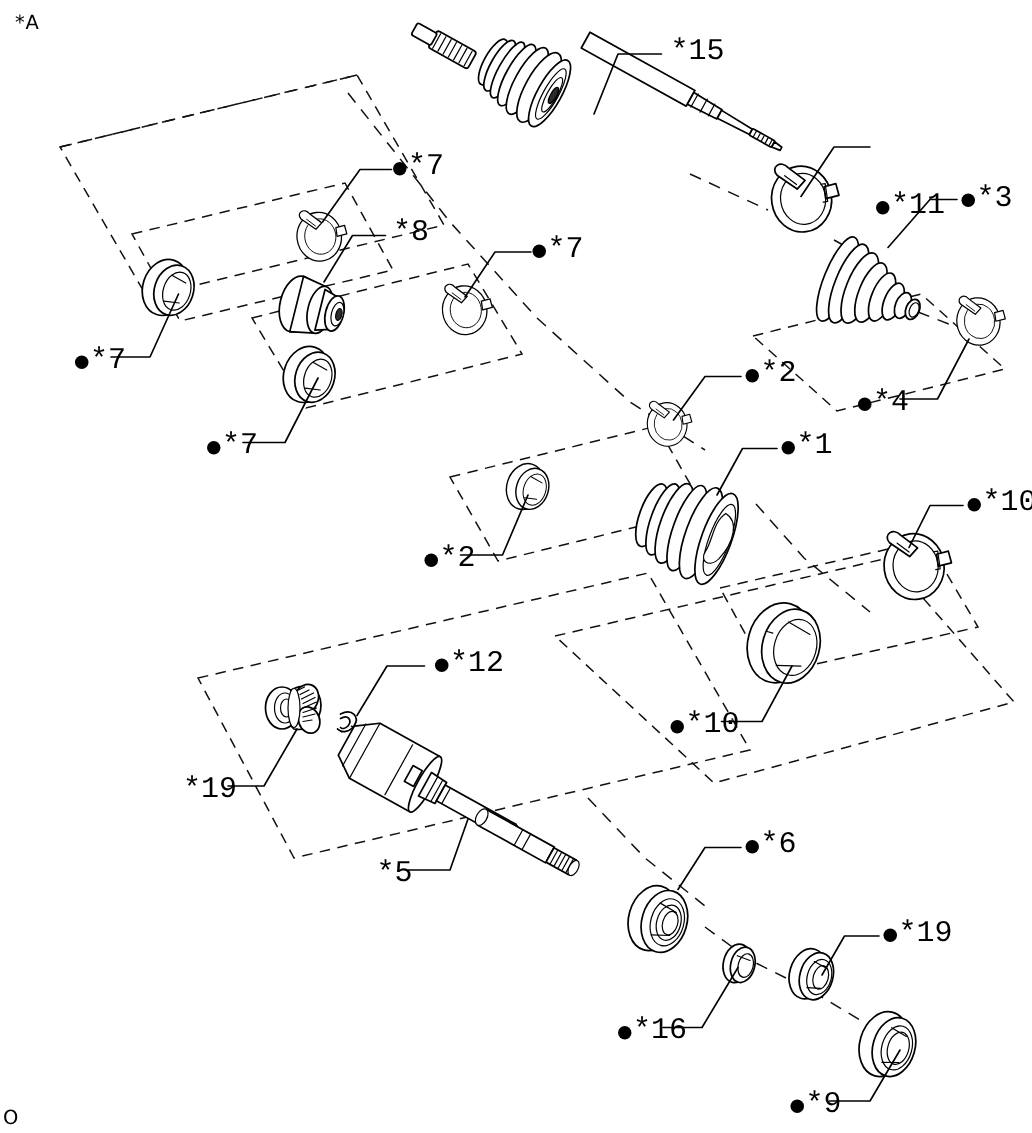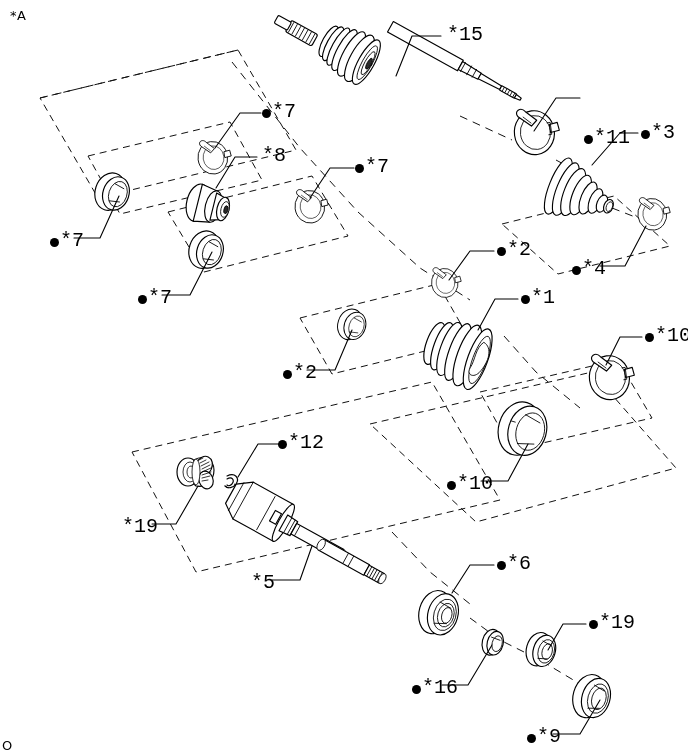--- a/index.html
+++ b/index.html
@@ -380,21 +380,21 @@
       <div class="callout" style="left: 262px; top: 146px;"><span class="txt">*8</span></div>
       <div class="callout" style="left: 355px; top: 157px;"><span class="dot"></span><span class="txt">*7</span></div>
       <div class="callout" style="left: 50px; top: 231px;"><span class="dot"></span><span class="txt">*7</span></div>
       <div class="callout" style="left: 138px; top: 288px;"><span class="dot"></span><span class="txt">*7</span></div>
       <div class="callout" style="left: 572px; top: 259px;"><span class="dot"></span><span class="txt">*4</span></div>
       <div class="callout" style="left: 497px; top: 240px;"><span class="dot"></span><span class="txt">*2</span></div>
       <div class="callout" style="left: 521px; top: 288px;"><span class="dot"></span><span class="txt">*1</span></div>
       <div class="callout" style="left: 645px; top: 326px;"><span class="dot"></span><span class="txt">*10</span></div>
       <div class="callout" style="left: 283px; top: 363px;"><span class="dot"></span><span class="txt">*2</span></div>
       <div class="callout" style="left: 447px; top: 474px;"><span class="dot"></span><span class="txt">*10</span></div>
-      <div class="callout" style="left: 278px; top: 433px;"><span class="dot"></span><span class="txt">*12</span></div>
+      <div class="callout" style="left: 290px; top: 433px;"><span class="dot"></span><span class="txt">*12</span></div>
       <div class="callout" style="left: 122px; top: 517px;"><span class="txt">*19</span></div>
       <div class="callout" style="left: 251px; top: 573px;"><span class="txt">*5</span></div>
       <div class="callout" style="left: 497px; top: 554px;"><span class="dot"></span><span class="txt">*6</span></div>
       <div class="callout" style="left: 589px; top: 613px;"><span class="dot"></span><span class="txt">*19</span></div>
       <div class="callout" style="left: 412px; top: 678px;"><span class="dot"></span><span class="txt">*16</span></div>
       <div class="callout" style="left: 527px; top: 727px;"><span class="dot"></span><span class="txt">*9</span></div>
     </div>
 
 </div>
 

